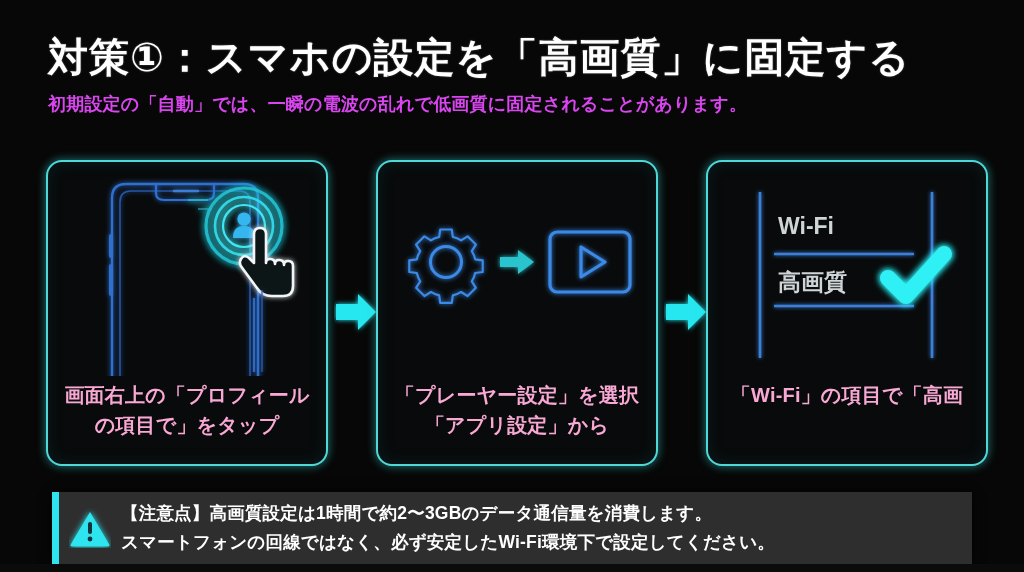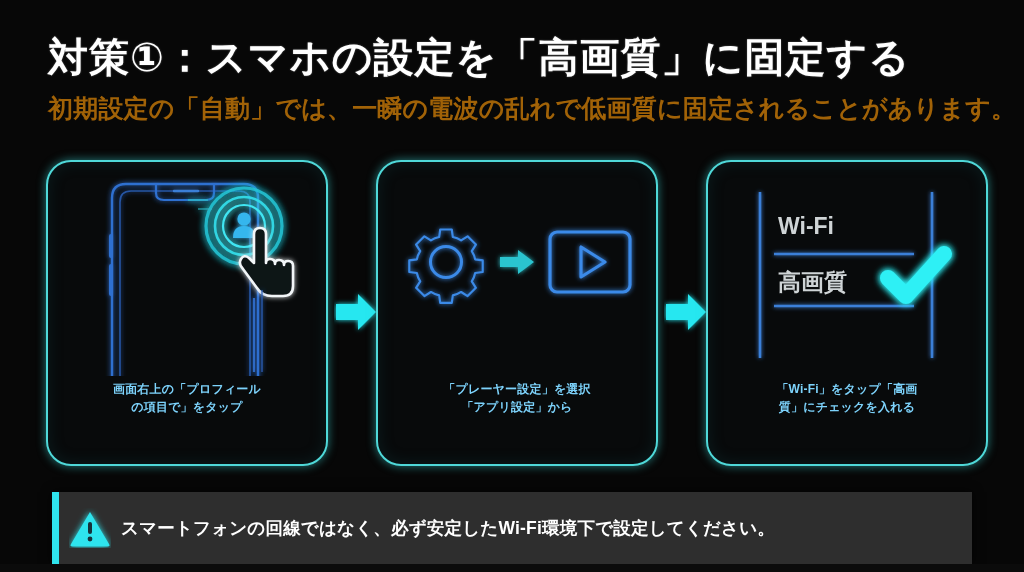--- a/index.html
+++ b/index.html
@@ -30,42 +30,42 @@
     font-size: 40px;
     font-weight: bold;
     letter-spacing: 1px;
     line-height: 1.15;
     white-space: nowrap;
     text-shadow: 0 0 2px rgba(255,255,255,0.35);
   }
   #subtitle {
     margin: 0;
     padding: 12px 0 0 48px;
-    color: #a16207;
-    font-size: 25px;
+    color: #d946ef;
+    font-size: 18px;
     font-weight: bold;
     letter-spacing: 0.2px;
     white-space: nowrap;
   }
 
   
   #steps {
     position: absolute;
     left: 46px;
     top: 160px;
     width: 942px;
     height: 310px;
   }
   .card {
     position: absolute;
     top: 0;
     width: 282px;
     height: 306px;
     border: 2px solid #4fd8d8;
-    border-radius: 25px;
+    border-radius: 16px;
     background: #080a0b;
     box-shadow:
       0 0 10px rgba(60, 220, 220, 0.55),
       inset 0 0 16px rgba(20, 90, 95, 0.22);
     box-sizing: border-box;
   }
   #card-1 { left: 0px; }
   #card-2 { left: 330px; }
   #card-3 { left: 660px; }
 
@@ -74,22 +74,22 @@
     left: 0; top: 0;
     width: 100%;
     height: 214px;
   }
   .card-caption {
     position: absolute;
     left: 10px;
     right: 10px;
     top: 218px;
     text-align: center;
-    color: #7dd3fc;
-    font-size: 12px;
+    color: #f9a8d4;
+    font-size: 20px;
     font-weight: bold;
     line-height: 1.5;
     letter-spacing: 0.2px;
   }
   .card-caption .line { display: block; white-space: nowrap; }
 
   
   .step-arrow {
     position: absolute;
     top: 128px;
@@ -350,22 +350,21 @@
 
           <text x="70" y="72" fill="#cfd4d6" font-family="Liberation Sans, sans-serif" font-size="23" font-weight="bold">Wi-Fi</text>
           <text x="70" y="128" fill="#cfd4d6" font-family="Liberation Sans, sans-serif" font-size="23" font-weight="bold">高画質</text>
 
           <g filter="url(#glowCheck)">
             <path d="M180 116 L198 134 L236 92" fill="none" stroke="#2df0f5" stroke-width="16" stroke-linecap="round" stroke-linejoin="round"></path>
           </g>
         </svg>
       </div>
       <div class="card-caption">
-        <span class="line">「Wi-Fi」をタップ「高画</span>
-        <span class="line">質」にチェックを入れる</span>
+        <span class="line">「Wi-Fi」の項目で「高画</span>
       </div>
     </div>
 
   </div>
 
   <div id="footer-note">
     <div id="footer-icon">
       <svg width="42" height="40" viewBox="0 0 42 40">
         <defs>
           <filter id="warnGlow" x="-70%" y="-70%" width="240%" height="240%">
@@ -375,19 +374,20 @@
                 <feMergeNode in="SourceGraphic"></feMergeNode>
               </feMerge>
           </filter>
         </defs>
         <path d="M21 4 L40 36 Q41.5 38.5 38.5 38.5 L3.5 38.5 Q0.5 38.5 2 36 Z" fill="#2fe4ee" filter="url(#warnGlow)"></path>
         <rect x="19" y="14" width="4" height="12" rx="2" fill="#17313a"></rect>
         <circle cx="21" cy="31" r="2.4" fill="#17313a"></circle>
       </svg>
     </div>
     <div id="footer-text">
+      <span class="line">【注意点】高画質設定は1時間で約2〜3GBのデータ通信量を消費します。</span>
       <span class="line">スマートフォンの回線ではなく、必ず安定したWi-Fi環境下で設定してください。</span>
     </div>
   </div>
 
   <div id="bottom-bar"></div>
 
 </div>
 
 </body></html>

